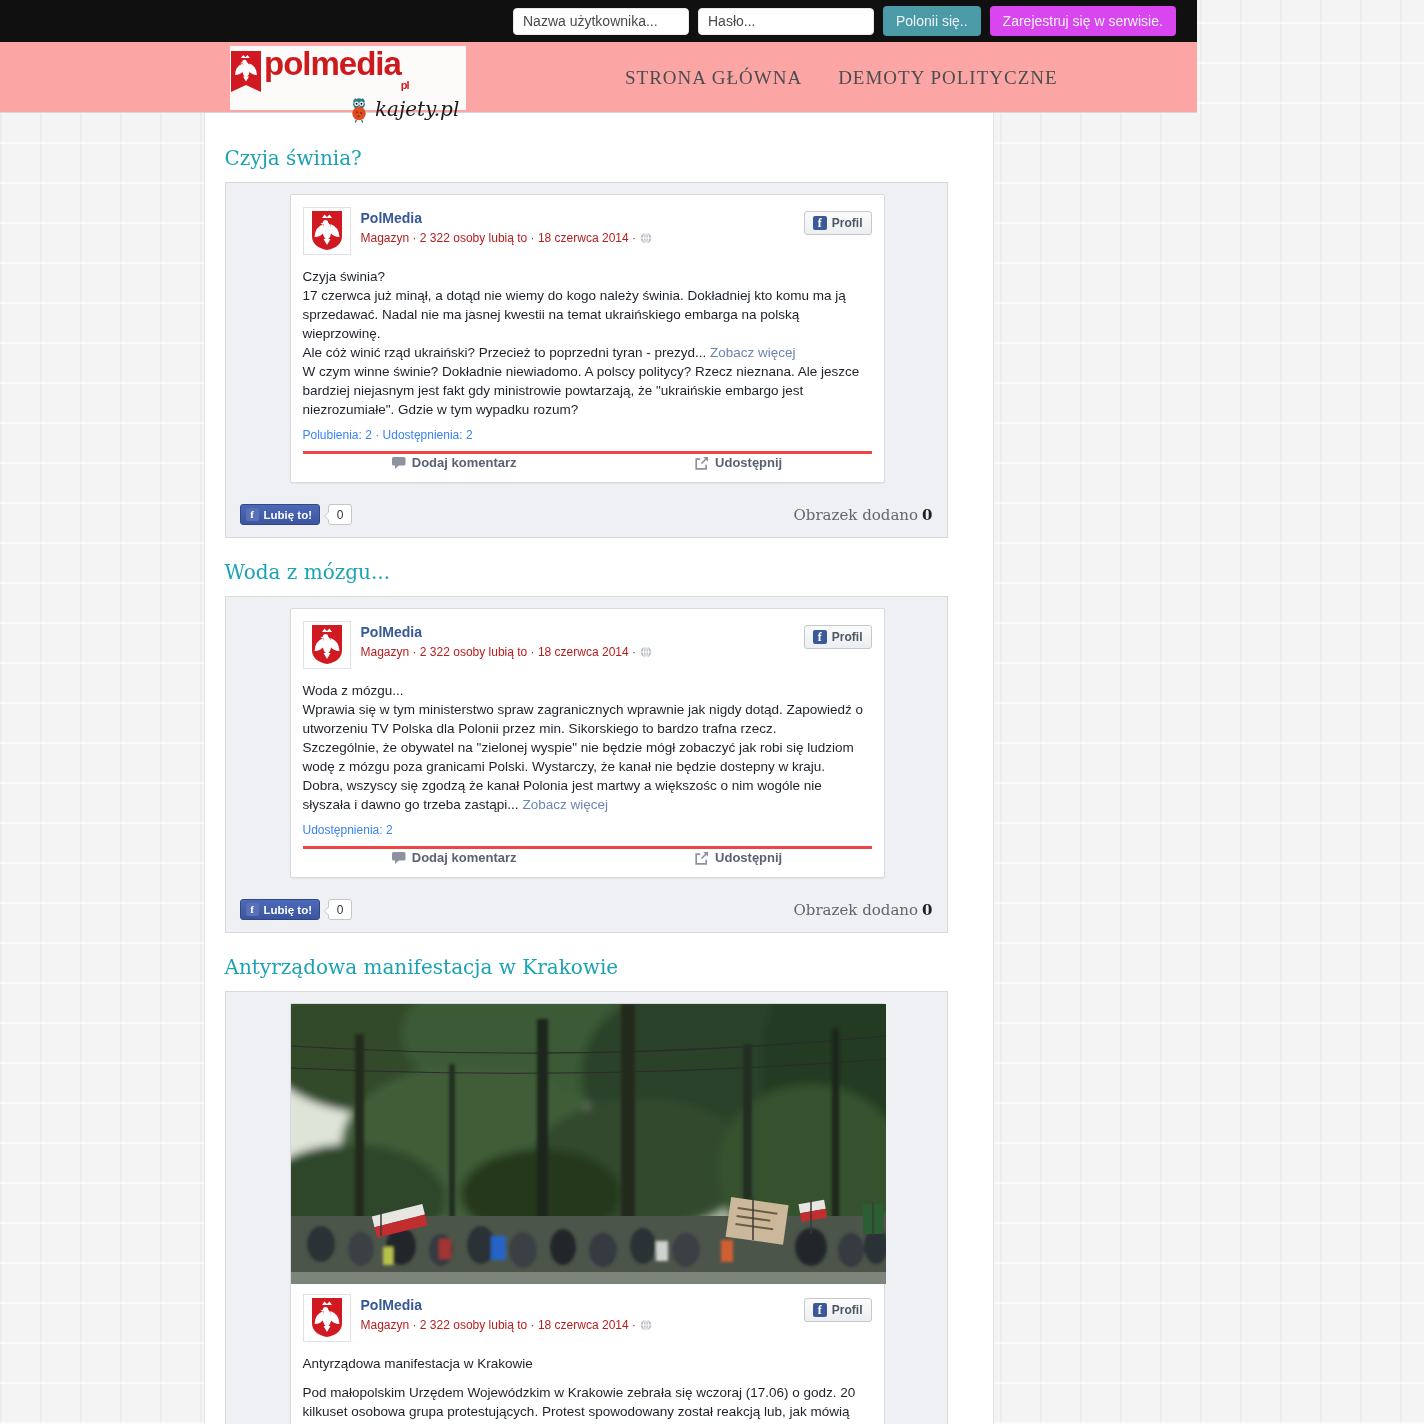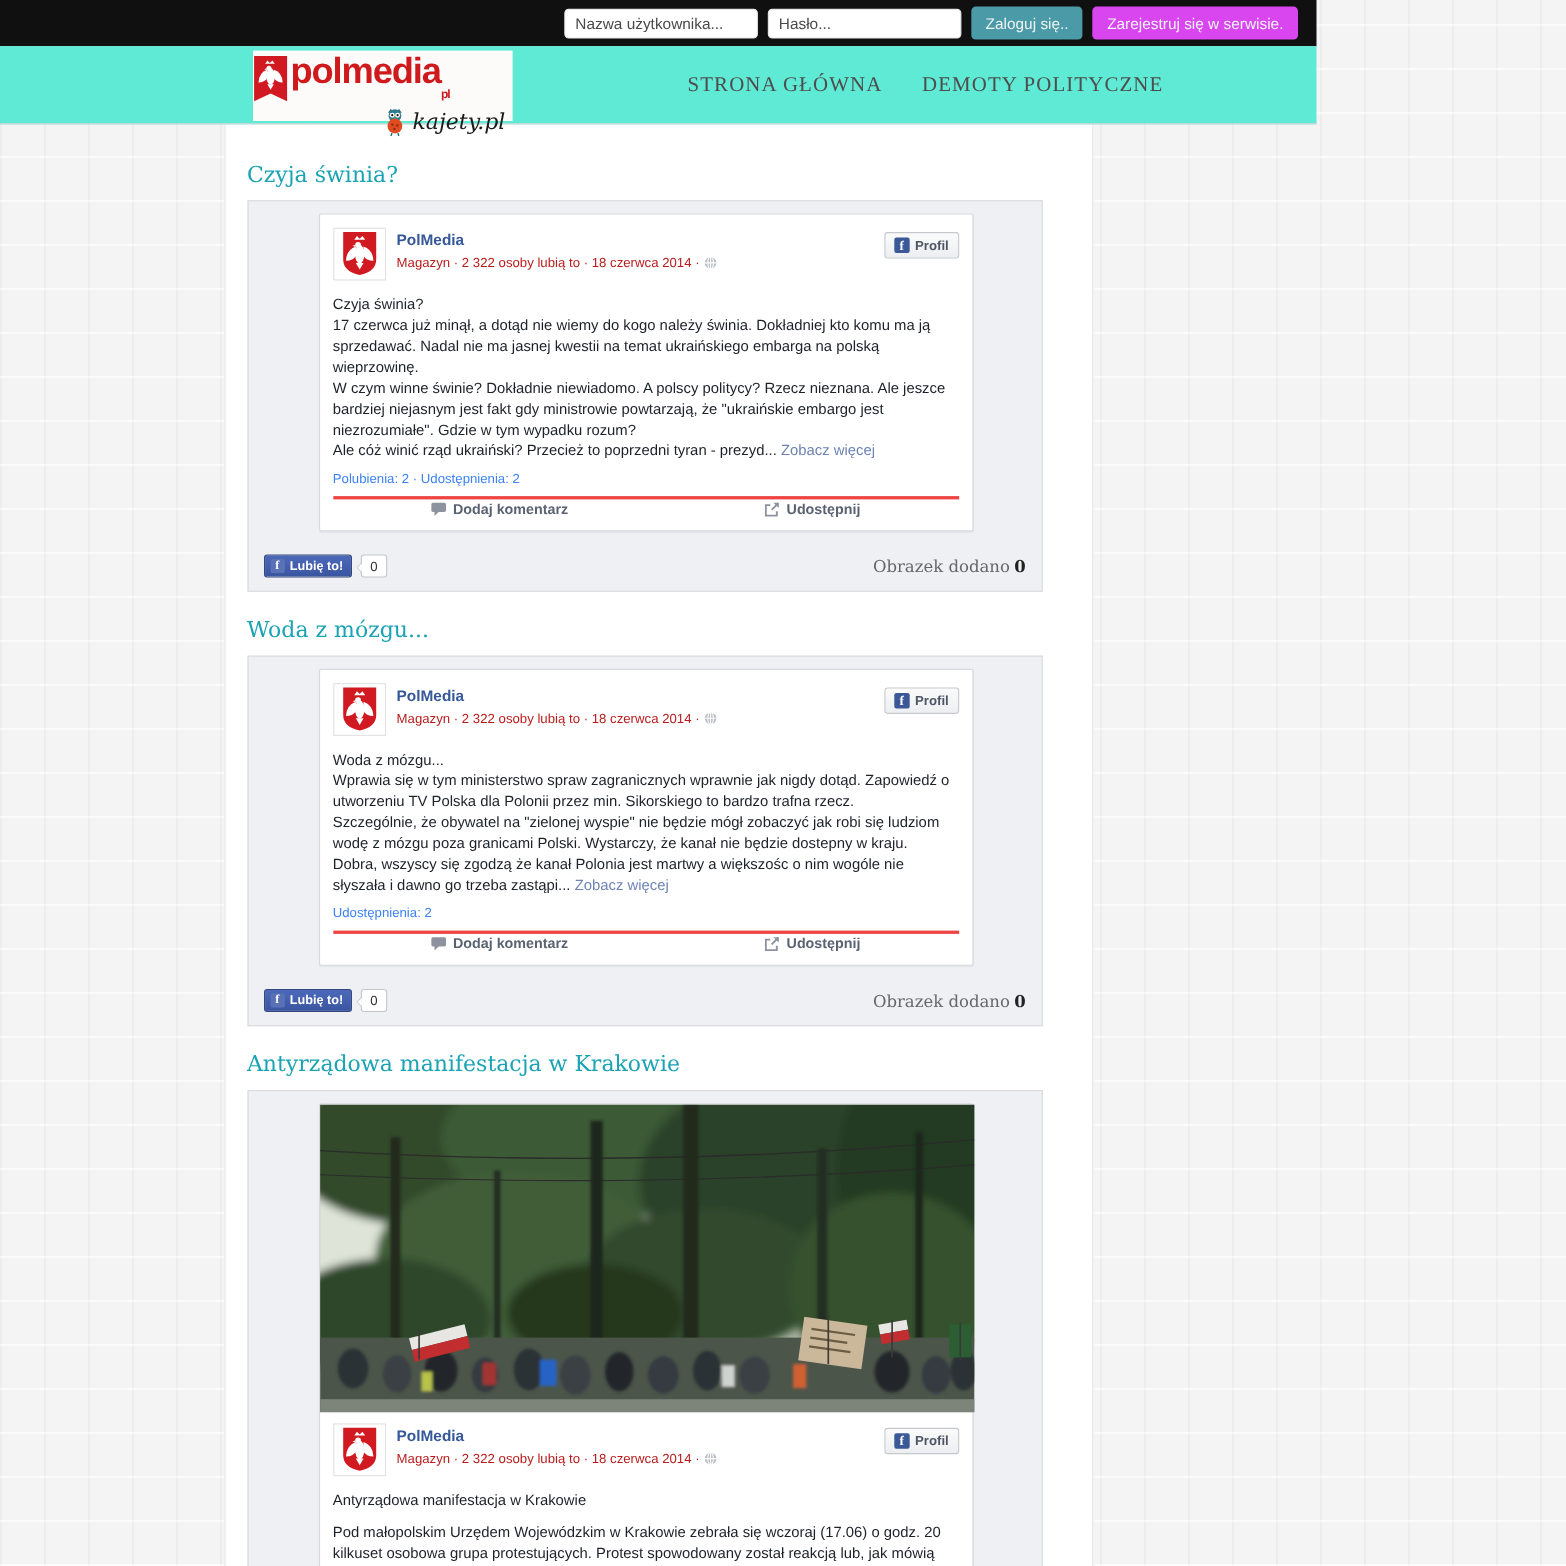--- a/index.html
+++ b/index.html
@@ -23,21 +23,21 @@
   }
   .topbar input::placeholder { color:#4a4a4a; opacity:1; }
   .btn-login, .btn-register {
     height:30px; border:none; border-radius:4px; color:#eef3f4; font-size:14px;
     padding:0 13px; cursor:pointer; font-family:"Liberation Sans", sans-serif;
   }
   .btn-login { background:#4b9aa8; }
   .btn-register { background:#d946ef; }
 
   
-  .site-header { height:71px; background:#5eead4; border-bottom:1px solid #d6d6d6; position:relative; }
+  .site-header { height:71px; background:#fca5a5; border-bottom:1px solid #d6d6d6; position:relative; }
   .logo-block { position:absolute; left:230px; top:4px; width:236px; height:64px; background:#fdfafa; cursor:pointer; }
   .logo-line1 { display:flex; align-items:flex-start; }
   .logo-crest { width:32px; height:48px; margin-top:2px; }
   .logo-word { font-size:33px; font-weight:bold; color:#cf1a1d; letter-spacing:-1px; line-height:36px; margin-left:2px;}
   .logo-suffix { font-size:11px; font-weight:bold; color:#cf1a1d; vertical-align:-14px; }
   .logo-line2 { display:flex; margin:-6px 0 0 118px; }
   .logo-owl { width:22px; height:26px; }
   .logo-sub { font-family:"DejaVu Serif", serif; font-style:italic; font-size:20px; color:#1b1b1b; margin-left:5px; }
   .main-nav { position:absolute; left:625px; top:0; height:71px; display:flex; align-items:center; gap:36px; }
   .nav-item {
@@ -187,21 +187,21 @@
     </g>
   </defs>
 </svg>
 
 <div class="viewport">
 
   <div class="topbar">
     <div class="topbar-inner">
       <input type="text" placeholder="Nazwa użytkownika..." style="">
       <input type="password" placeholder="Hasło..." style="">
-      <button class="btn-login">Zaloguj się..</button>
+      <button class="btn-login">Polonii się..</button>
       <button class="btn-register">Zarejestruj się w serwisie.</button>
     </div>
   </div>
 
   <div class="site-header">
     <div class="logo-block">
       <div class="logo-line1">
         <svg class="logo-crest" viewBox="0 0 32 44">
             <use href="#logo-banner"></use>
           </svg>
@@ -242,22 +242,22 @@
               </div>
             </div>
             <button class="btn-profile">
               <span class="fsq">f</span>
               <span>Profil</span>
             </button>
           </div>
           <div class="fb-body">
             <p>Czyja świnia?</p>
             <p>17 czerwca już minął, a dotąd nie wiemy do kogo należy świnia. Dokładniej kto komu ma ją sprzedawać. Nadal nie ma jasnej kwestii na temat ukraińskiego embarga na polską wieprzowinę.</p>
+            <p><span>Ale cóż winić rząd ukraiński? Przecież to poprzedni tyran - prezyd...</span> <a class="see-more">Zobacz więcej</a></p>
             <p>W czym winne świnie? Dokładnie niewiadomo. A polscy politycy? Rzecz nieznana. Ale jeszce bardziej niejasnym jest fakt gdy ministrowie powtarzają, że "ukraińskie embargo jest niezrozumiałe". Gdzie w tym wypadku rozum?</p>
-            <p><span>Ale cóż winić rząd ukraiński? Przecież to poprzedni tyran - prezyd...</span> <a class="see-more">Zobacz więcej</a></p>
           </div>
           <div class="fb-stats">Polubienia: 2 · Udostępnienia: 2</div>
           <div class="fb-actionbar">
             <a class="fb-action">
               <svg viewBox="0 0 14 14">
                   <use href="#ic-comment"></use>
                 </svg>
               <span>Dodaj komentarz</span>
             </a>
             <a class="fb-action">

